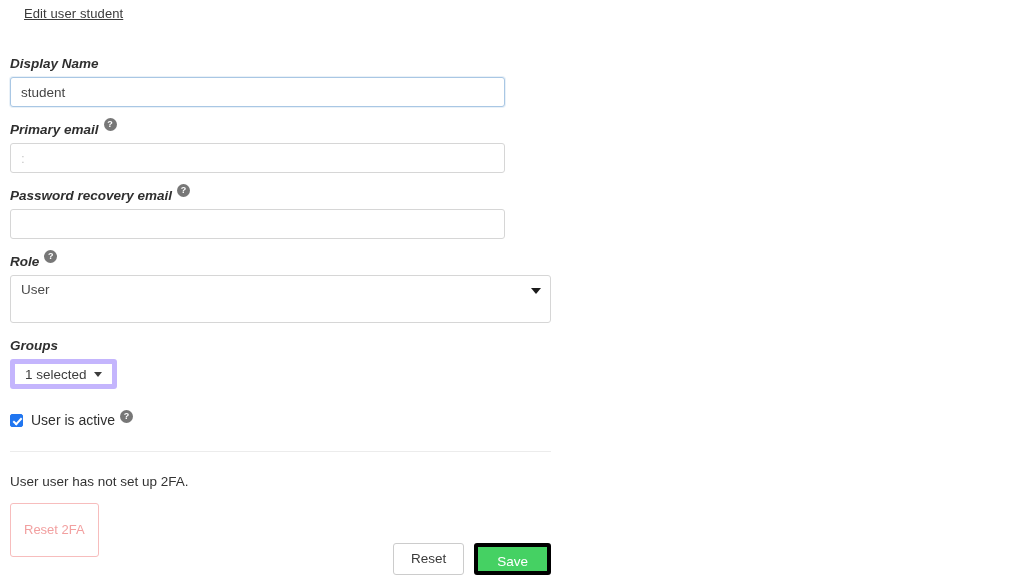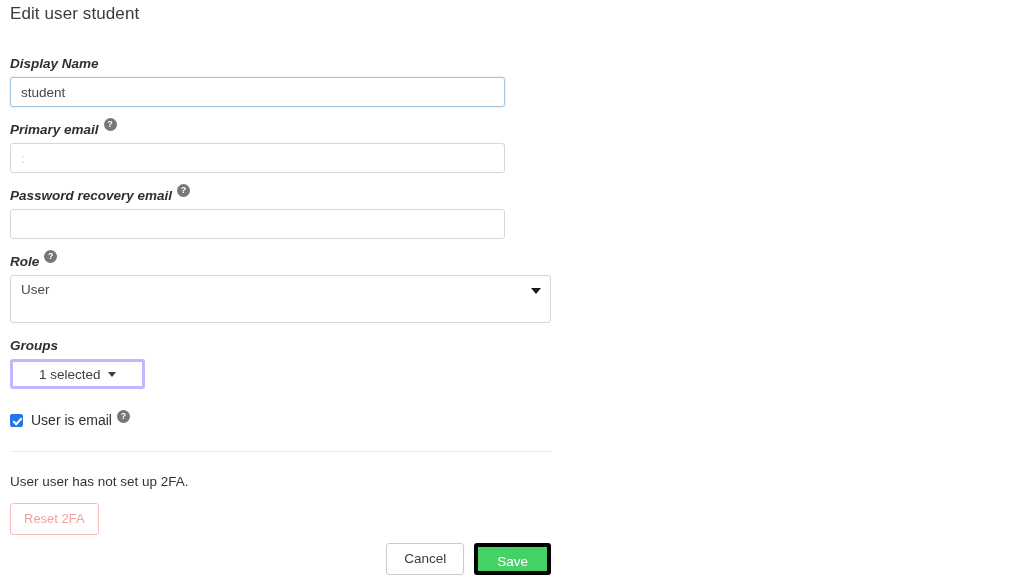--- a/index.html
+++ b/index.html
@@ -18,28 +18,29 @@
   .page {
     position: relative;
     width: 1024px;
     height: 585px;
     background: #ffffff;
   }
 
   
   .page-title {
     position: absolute;
-    left: 10px;
+    left: 24px;
     top: 3px;
-    font-size: 17px;
+    font-size: 13px;
     font-weight: 400;
     color: #3b3b3b;
     letter-spacing: 0.1px;
     line-height: 22px;
     white-space: nowrap;
+    text-decoration: underline;
   }
 
   
   .form {
     position: absolute;
     left: 10px;
     top: 55px;
     width: 541px;
   }
 
@@ -128,26 +129,26 @@
     pointer-events: none;
   }
 
   
   .groups-btn {
     display: inline-flex;
     align-items: center;
     gap: 7px;
     box-sizing: border-box;
     height: 30px;
-    padding: 0 26px;
+    padding: 0 10px;
     font-family: "Liberation Sans", sans-serif;
     font-size: 13.5px;
     color: #3d3d3d;
     background: #ffffff;
-    border: 3px solid #c4b5fd;
+    border: 5px solid #c4b5fd;
     border-radius: 3px;
     cursor: pointer;
   }
   .groups-btn .caret-inline {
     width: 0; height: 0;
     border-left: 4px solid transparent;
     border-right: 4px solid transparent;
     border-top: 5px solid #3d3d3d;
     display: inline-block;
   }
@@ -200,21 +201,21 @@
   .info-text {
     font-size: 13.5px;
     color: #333333;
     margin-top: 21px;
     line-height: 18px;
   }
 
   .reset-btn {
     display: inline-block;
     margin-top: 12px;
-    padding: 7px 13px;
+    padding: 18px 13px;
     font-family: "Liberation Sans", sans-serif;
     font-size: 13px;
     color: #f2a0a0;
     background: #ffffff;
     border: 1px solid #f7bdbd;
     border-radius: 3px;
     cursor: pointer;
     line-height: 16px;
   }
 
@@ -304,30 +305,30 @@
       </div>
       <button class="groups-btn">
         <span>1 selected</span>
         <span class="caret-inline"></span>
       </button>
     </div>
 
     
     <div class="check-row">
       <input class="cb" type="checkbox" checked="" style="">
-      <span class="check-label">User is email</span>
+      <span class="check-label">User is active</span>
       <span class="help-icon" style="top:-1px;">?</span>
     </div>
 
     <div class="divider"></div>
 
     
     <div class="info-text">User user has not set up 2FA.</div>
     <button class="reset-btn">Reset 2FA</button>
 
   </div>
 
   <div class="footer-actions">
-    <button class="btn btn-cancel">Cancel</button>
+    <button class="btn btn-cancel">Reset</button>
     <button class="btn btn-save">Save</button>
   </div>
 
 </div>
 
 </body></html>

